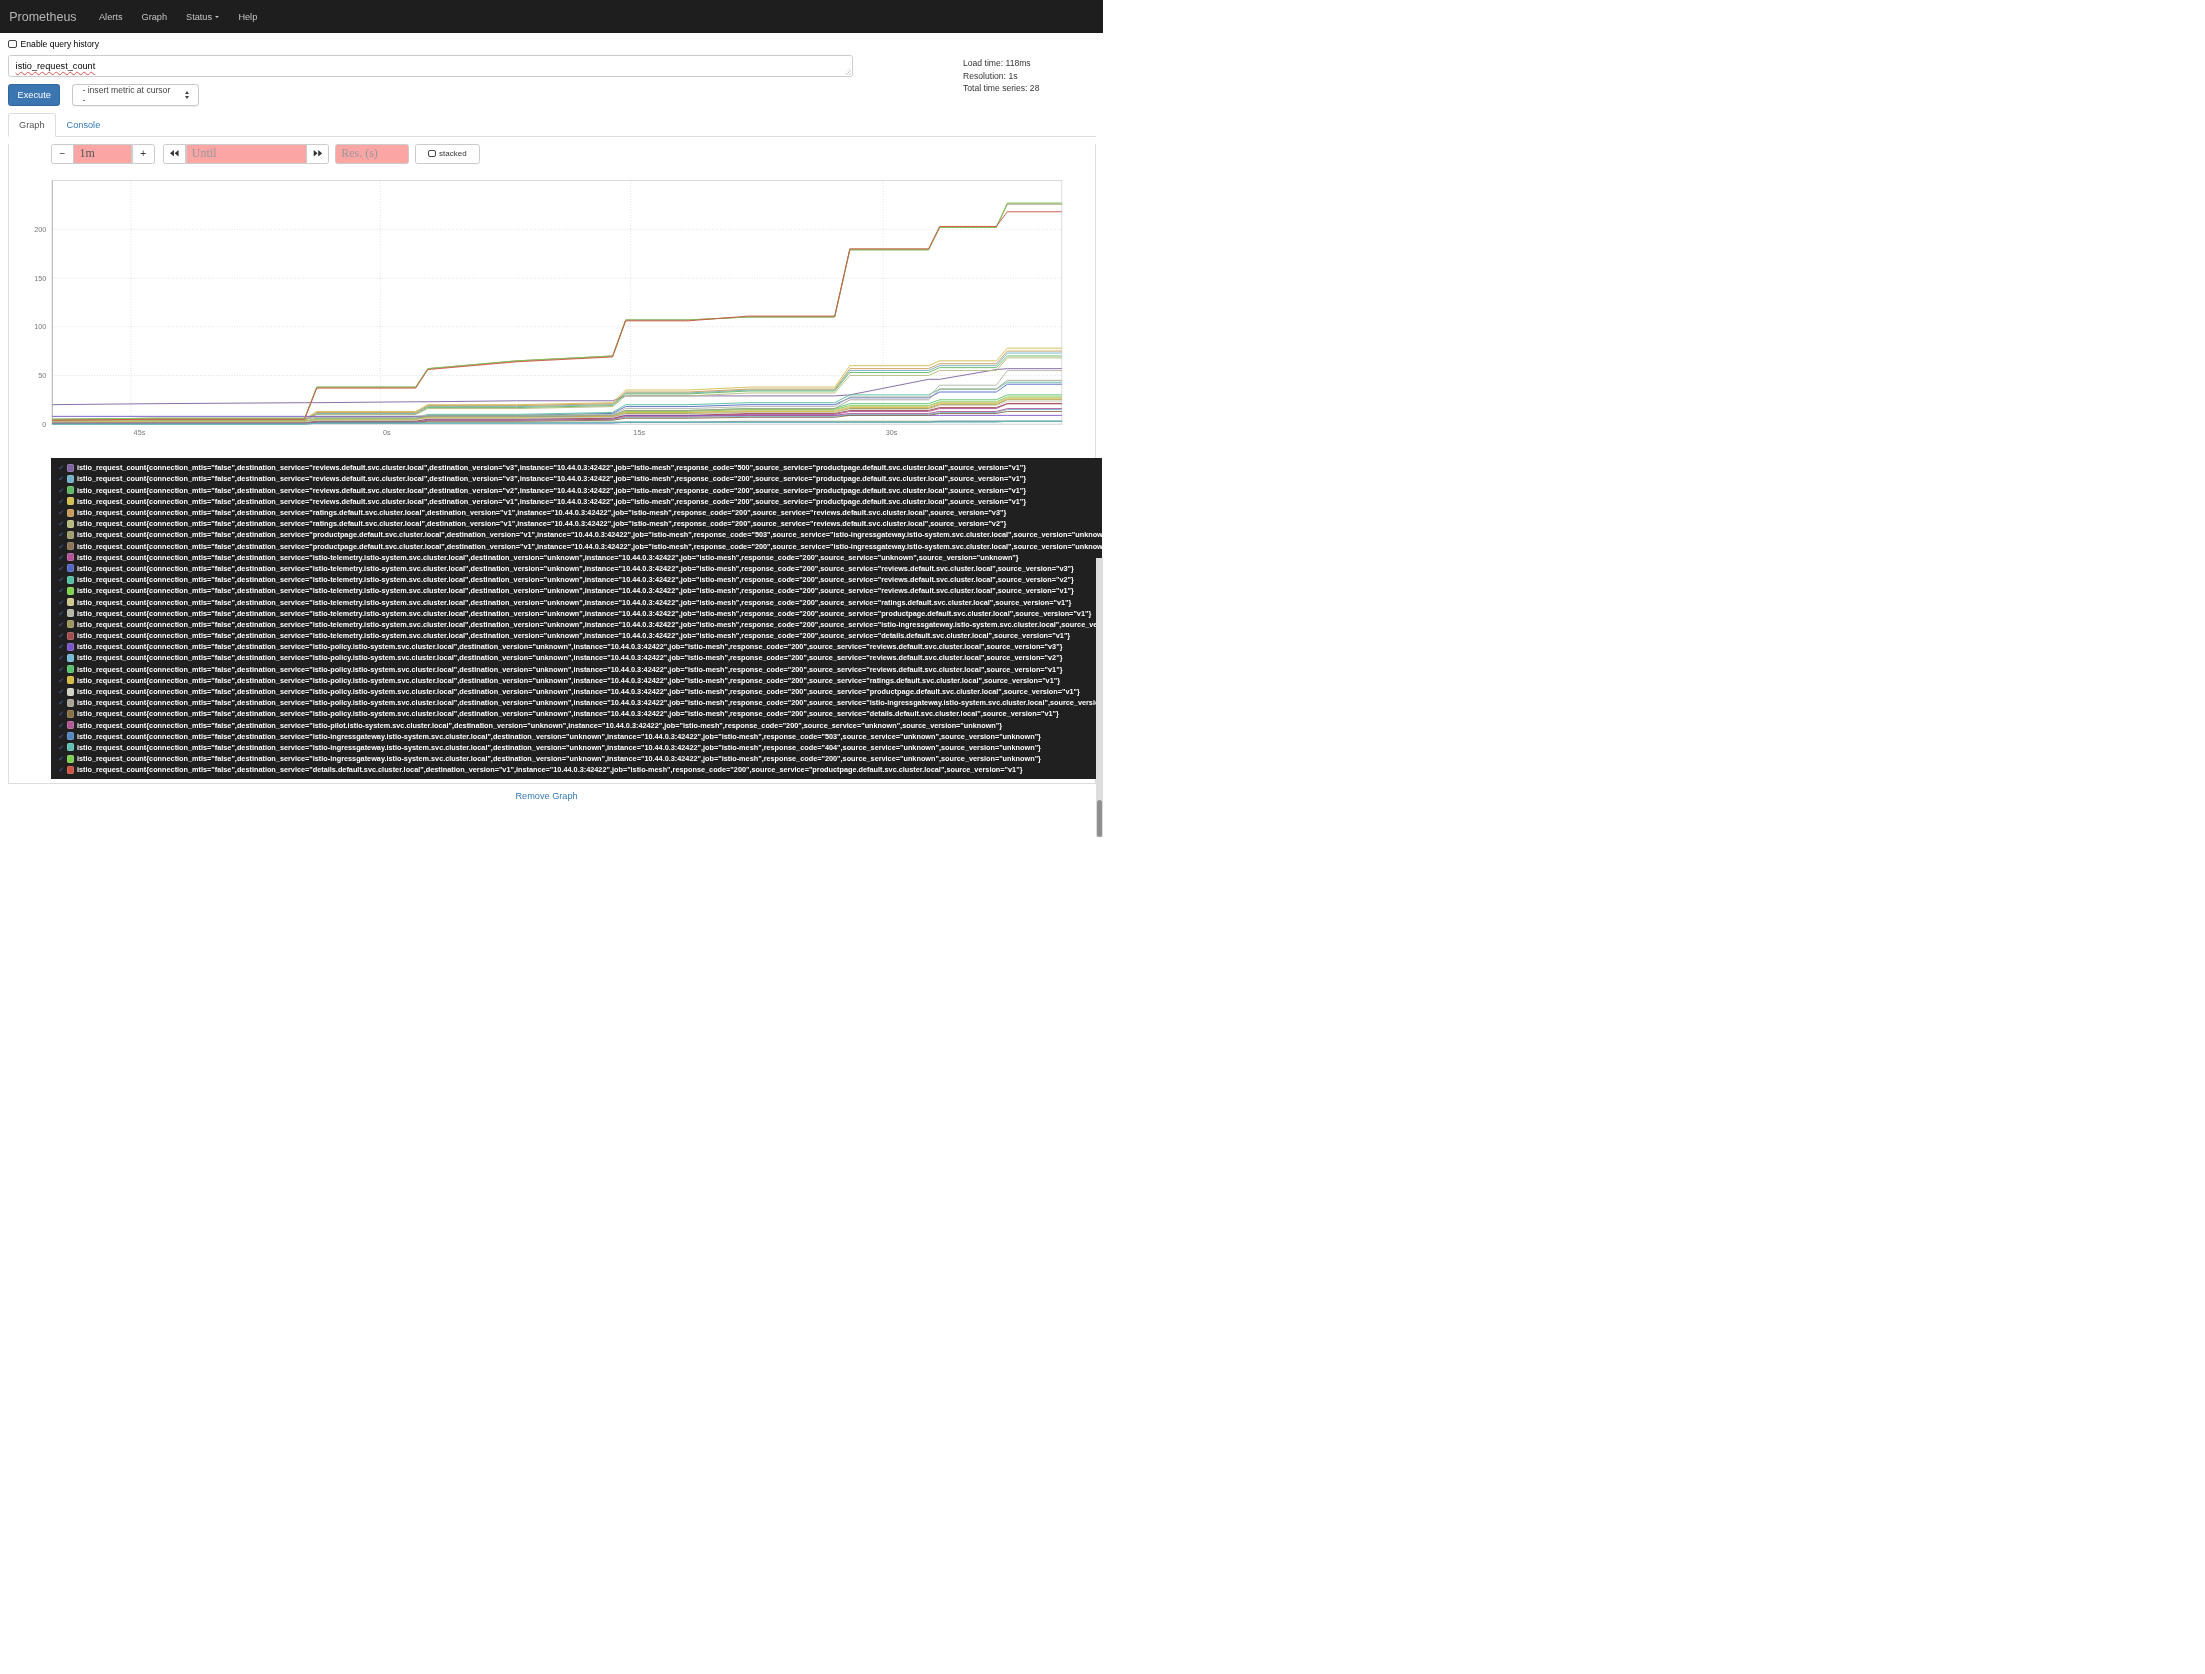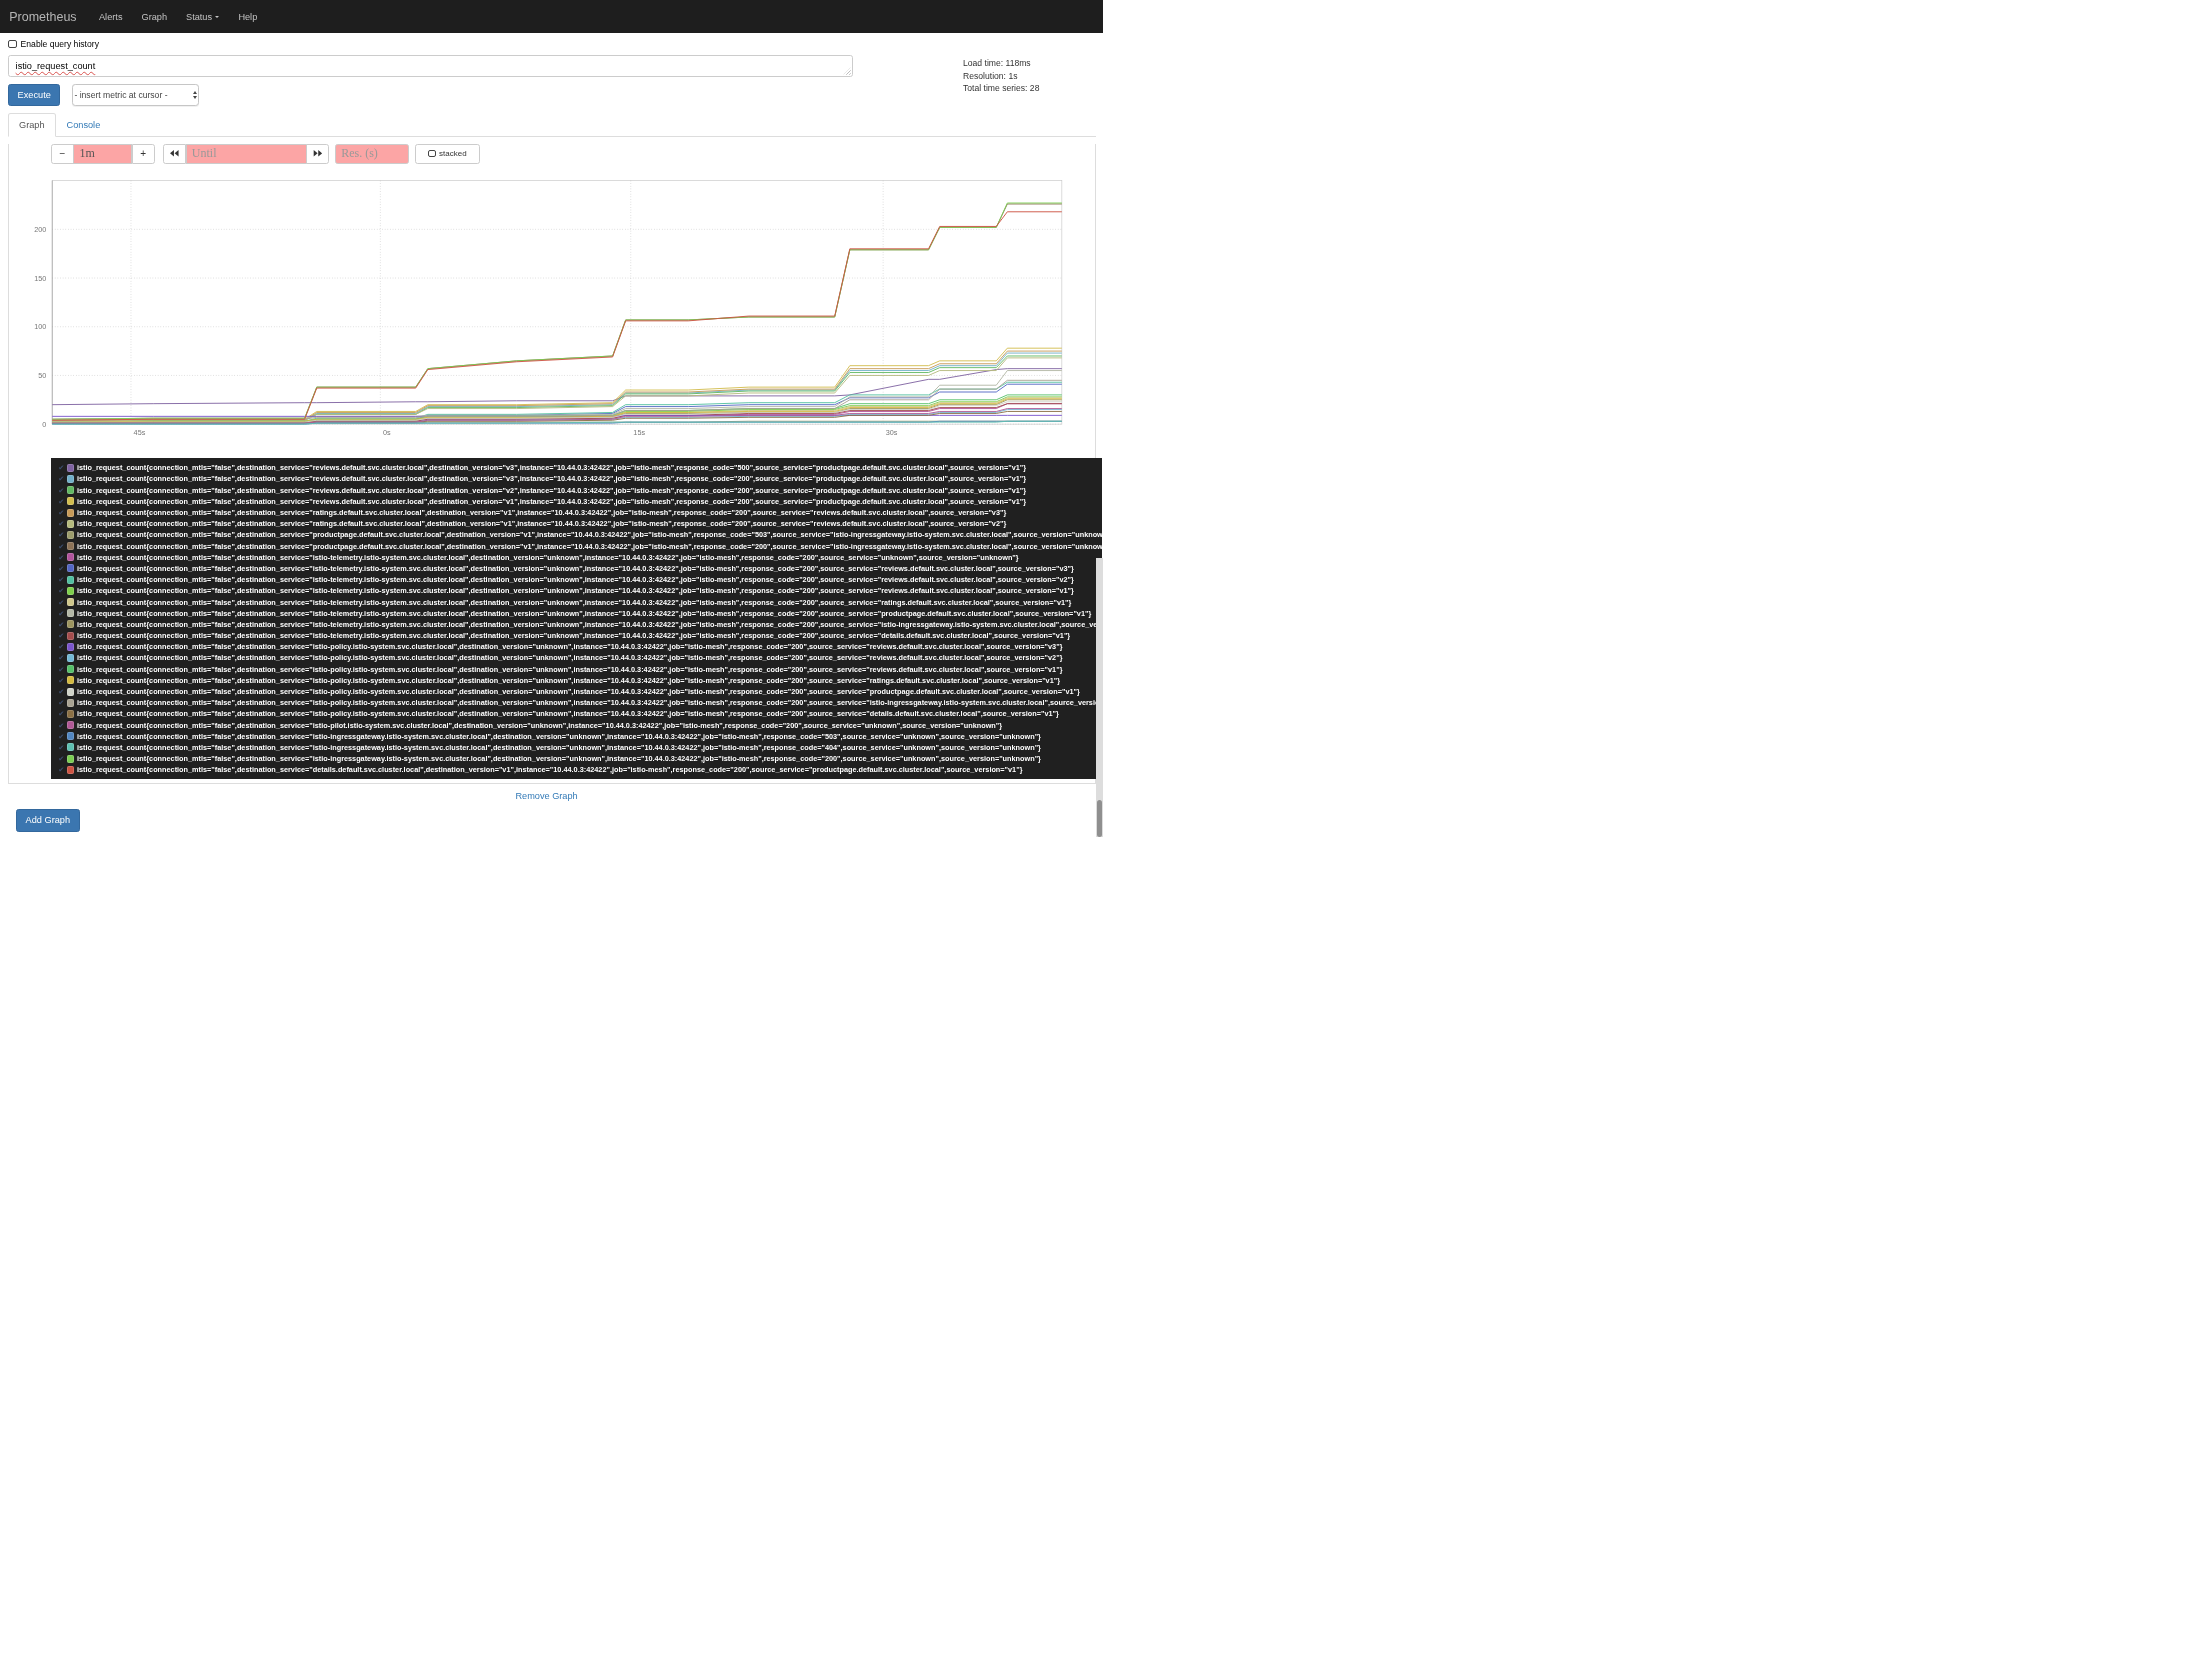--- a/index.html
+++ b/index.html
@@ -23,21 +23,21 @@
                border:0.7px solid #ccc; border-radius:2.6px; background:#fff; padding:4.6px 6.6px; font-size:9.2px; color:#000; }
   .query-text { text-decoration:underline wavy #d9534f; text-underline-offset:2px; }
   .resize-handle { position:absolute; right:1.3px; bottom:1.3px; width:7.3px; height:7.3px;
     background:repeating-linear-gradient(315deg, transparent 0 1.3px, #bbb 1.3px 2px);
     clip-path:polygon(100% 0, 0 100%, 100% 100%); }
   .execute-row { margin-top:6.6px; display:flex; align-items:center; }
   .btn-primary { background:#3b76b0; color:#fff; border:0.7px solid #33689d; border-radius:2.6px;
                  font-size:9.2px; padding:5.3px 8.6px; font-family:"Liberation Sans",sans-serif; cursor:pointer; }
   .metric-select { margin-left:12px; width:127px; height:22.4px; border:0.7px solid #c6c6c6; border-radius:3.3px;
                    background:#fff; display:flex; align-items:center; justify-content:space-between;
-                   padding:0 1px; font-size:8.6px; color:#444; box-shadow:0 0.7px 0.7px rgba(0,0,0,0.06); cursor:pointer;gap:12px; }
+                   padding:0 9px; font-size:8.6px; color:#444; box-shadow:0 0.7px 0.7px rgba(0,0,0,0.06); cursor:pointer;gap:12px; }
   .updown { display:flex; flex-direction:column; align-items:center; gap:1.3px; }
   .tri-up { width:0; height:0; border-left:2.6px solid transparent; border-right:2.6px solid transparent; border-bottom:3.3px solid #444; }
   .tri-dn { width:0; height:0; border-left:2.6px solid transparent; border-right:2.6px solid transparent; border-top:3.3px solid #444; }
   
   .tabs { margin-top:6.6px; display:flex; border-bottom:0.7px solid #ddd; }
   .tab { padding:6px 10px; font-size:9.2px; border:0.7px solid transparent; border-radius:2.6px 2.6px 0 0;
          margin-bottom:-0.7px; cursor:pointer; }
   .tab.active { border-color:#ddd #ddd #fff #ddd; background:#fff; color:#555; }
   .tab.link { color:#337ab7; }
   
@@ -353,21 +353,18 @@
           <span class="swatch" style="background: rgb(205, 83, 66);"></span>
           <span class="legend-label">istio_request_count{connection_mtls="false",destination_service="details.default.svc.cluster.local",destination_version="v1",instance="10.44.0.3:42422",job="istio-mesh",response_code="200",source_service="productpage.default.svc.cluster.local",source_version="v1"}</span>
         </div>
       </div>
   </div>
 
   <div class="remove-row">
     <a class="remove-link">Remove Graph</a>
   </div>
 
-  <div class="add-row">
-    <button class="btn-primary">Add Graph</button>
-  </div>
 </div>
 
 <div class="sb-track">
   <div class="sb-thumb"></div>
 </div>
 
 
 </body></html>

